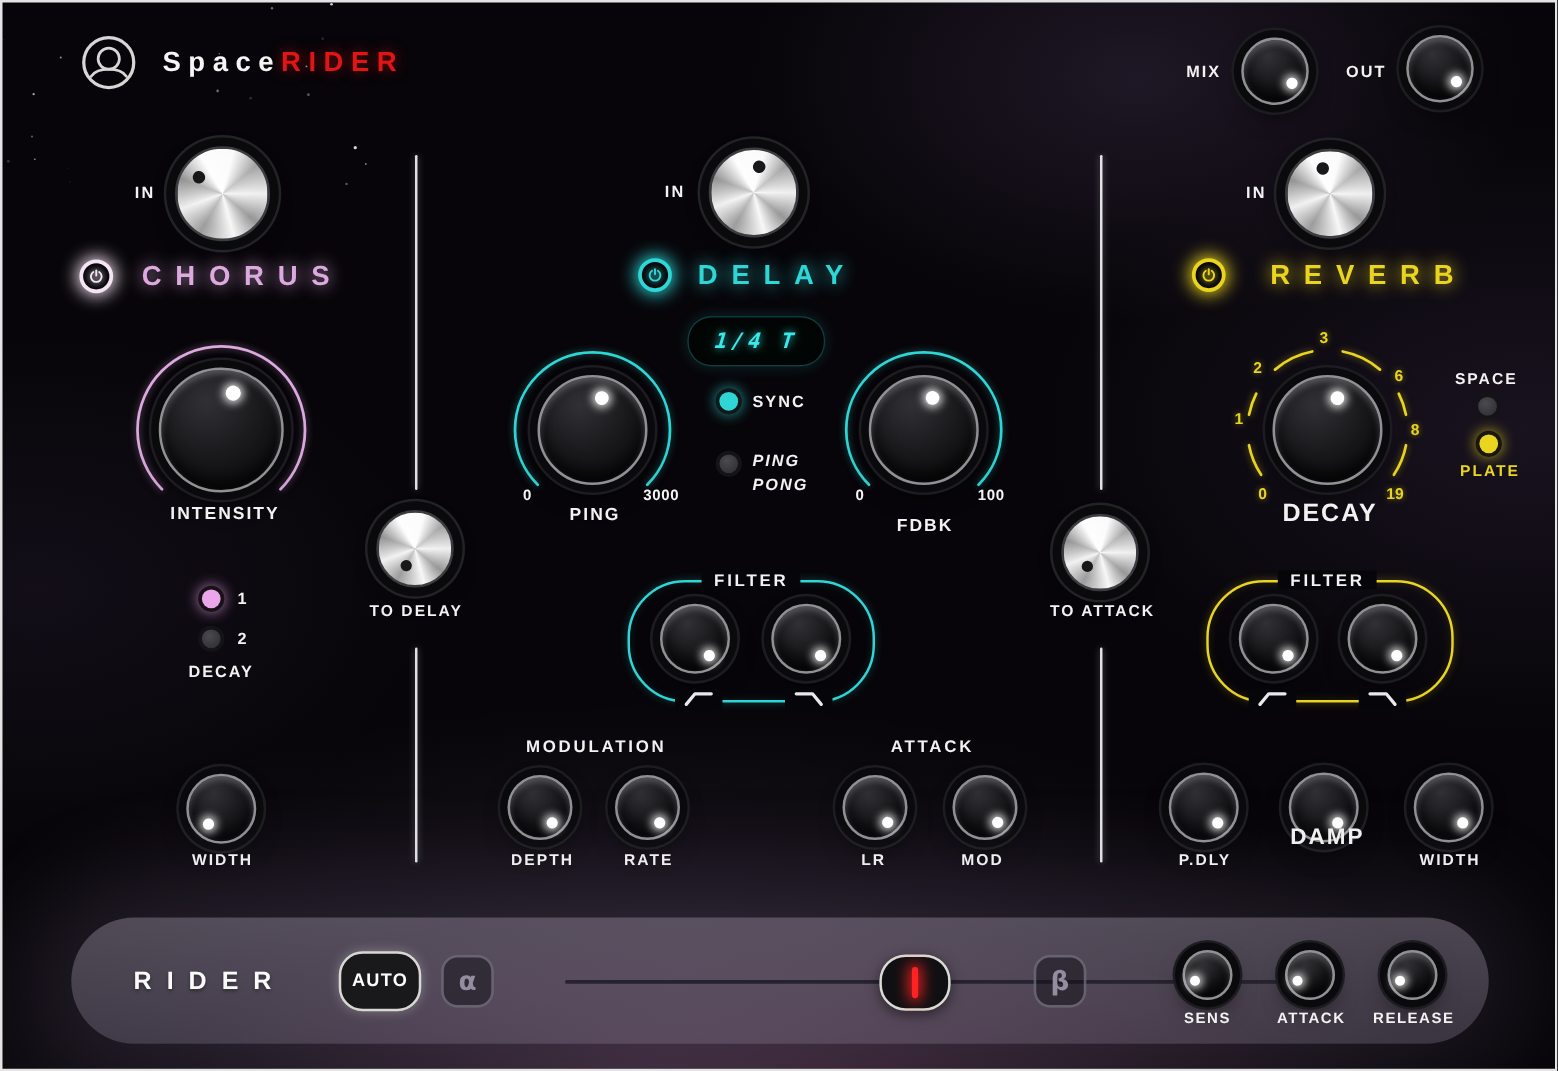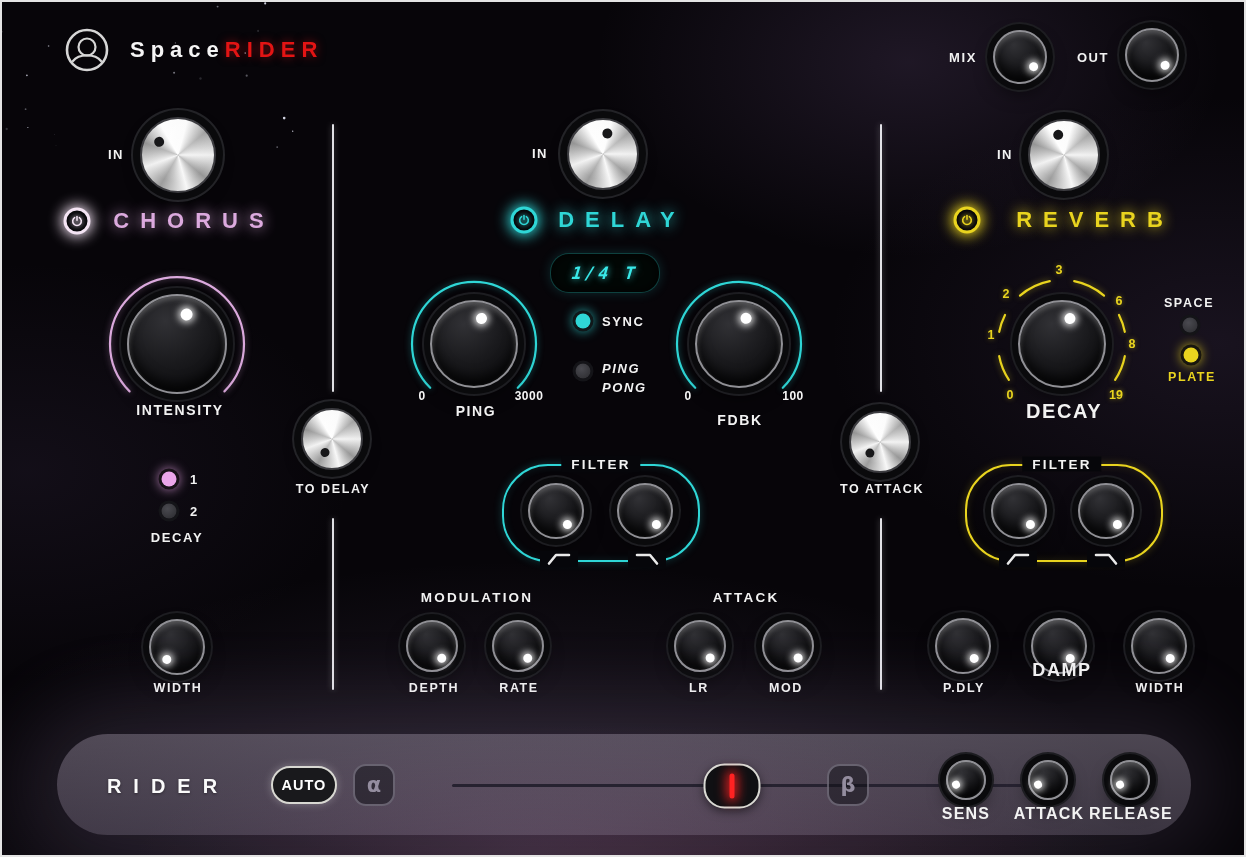--- a/index.html
+++ b/index.html
@@ -76,26 +76,26 @@
   .fbox.b-reverb{border-color:var(--reverb);box-shadow:0 0 8px rgba(233,212,31,.25),inset 0 0 8px rgba(233,212,31,.12);}
   .fbox-label{position:absolute;transform:translate(-50%,-50%);background:#06060a;padding:0 10px;color:#f2f2f2;font-size:13.5px;font-weight:700;letter-spacing:2.2px;}
   .fglyph{position:absolute;transform:translate(-50%,-50%);background:#06060a;padding:2px 7px;line-height:0;}
   .fglyph svg{stroke:#e9e9e9;fill:none;stroke-width:2.6;stroke-linejoin:round;stroke-linecap:round;}
 
   
   .rider-bar{position:absolute;left:55px;top:732px;width:1134px;height:101px;border-radius:51px;
     background:linear-gradient(180deg, rgba(200,186,211,.36), rgba(178,162,193,.30));
     box-shadow:0 0 80px 30px rgba(168,148,192,.13);}
   .rider-title{position:absolute;transform:translate(-50%,-50%);color:#fafafa;font-size:20px;font-weight:600;letter-spacing:12px;text-shadow:0 1px 3px rgba(0,0,0,.4);}
-  .auto-btn{position:absolute;transform:translate(-50%,-50%);width:66px;height:38px;border-radius:19px;background:#19191c;border:2px solid #d8d8d2;color:#fff;font-family:"Liberation Sans",sans-serif;font-size:14.5px;font-weight:700;letter-spacing:1px;box-shadow:0 0 9px rgba(255,255,255,.28);cursor:pointer;}
+  .auto-btn{position:absolute;transform:translate(-50%,-50%);width:66px;height:48px;border-radius:19px;background:#19191c;border:2px solid #d8d8d2;color:#fff;font-family:"Liberation Sans",sans-serif;font-size:14.5px;font-weight:700;letter-spacing:1px;box-shadow:0 0 9px rgba(255,255,255,.28);cursor:pointer;}
   .greek-btn{position:absolute;transform:translate(-50%,-50%);width:42px;height:42px;border-radius:13px;background:rgba(14,14,19,.5);border:2px solid rgba(150,144,160,.55);color:#948d9f;font-family:"DejaVu Sans",sans-serif;font-size:21px;font-weight:700;cursor:pointer;display:flex;align-items:center;justify-content:center;}
   .track{position:absolute;left:450px;top:782px;width:572px;height:3px;background:#262230;border-radius:2px;cursor:pointer;}
   .handle{position:absolute;top:50%;transform:translate(-50%,-50%);width:53px;height:41px;border-radius:21px;background:#101013;border:2px solid #dadad4;box-shadow:0 3px 10px rgba(0,0,0,.5);display:flex;align-items:center;justify-content:center;cursor:grab;}
   .red-bar{width:5px;height:25px;border-radius:2.5px;background:var(--rider_red);box-shadow:0 0 11px 3px rgba(255,34,34,.85);}
-  .label.bar{font-size:16px;letter-spacing:1.2px;}
+  .label.bar{font-size:12px;letter-spacing:1.2px;}
 </style>
 </head>
 <body>
 
 <div id="app">
 
   <svg id="starfield">
       <circle cx="558.6" cy="730.6" r="0.92" fill="#eef0ff" opacity="0.26"></circle>
       <circle cx="340.4" cy="535.4" r="1.09" fill="#eef0ff" opacity="0.50"></circle>
       <circle cx="1099.0" cy="639.1" r="0.61" fill="#eef0ff" opacity="0.28"></circle>

